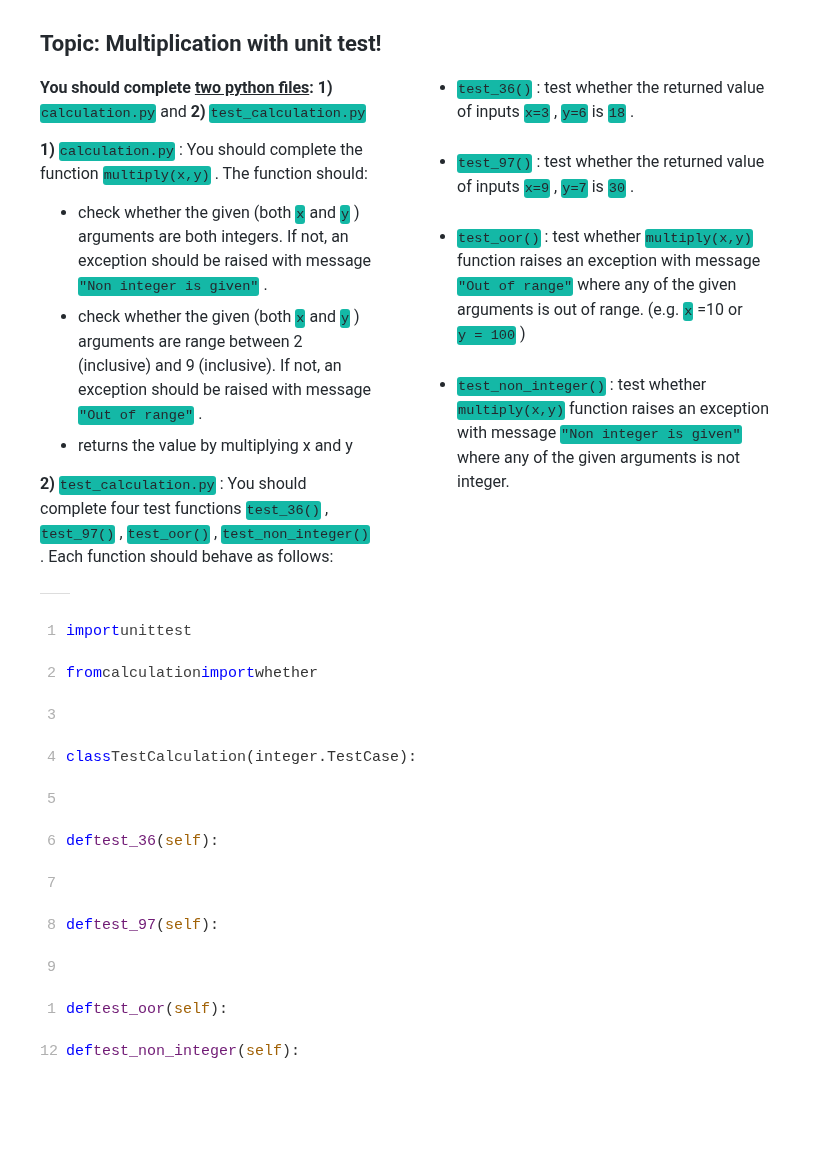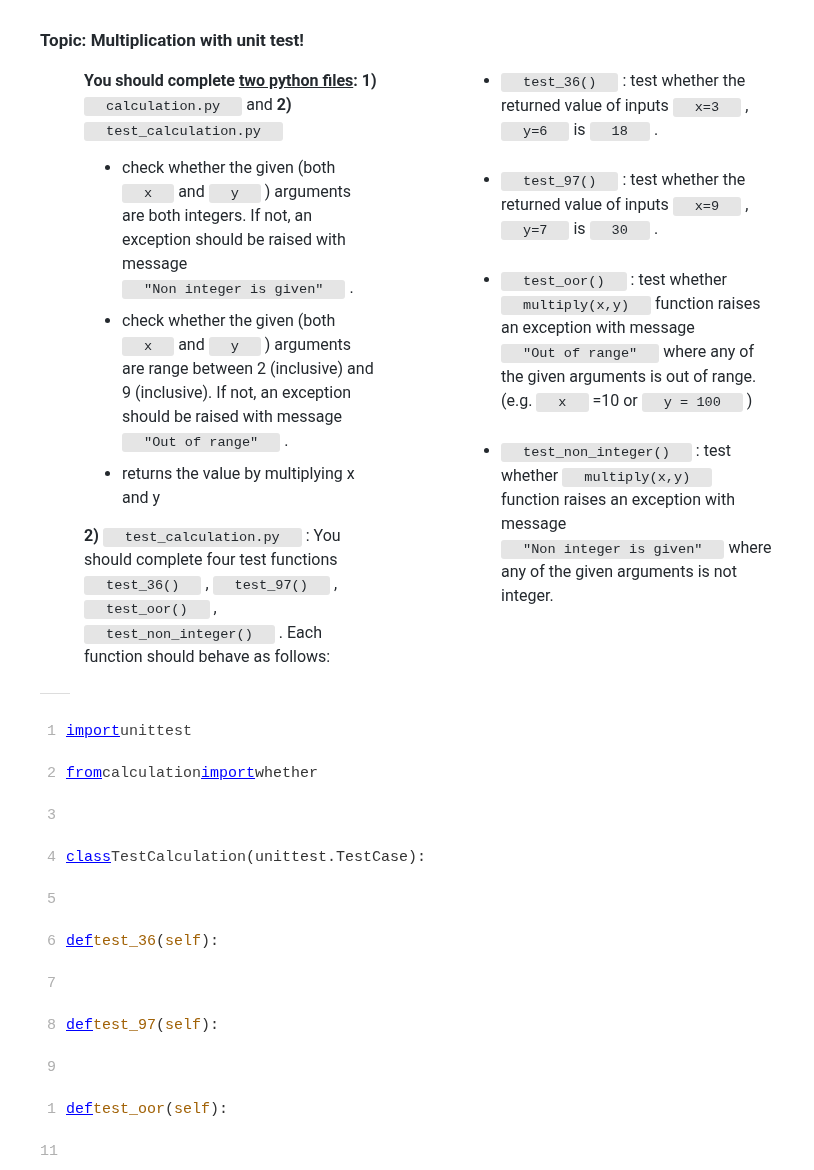--- a/index.html
+++ b/index.html
@@ -5,42 +5,41 @@
   * { margin: 0; padding: 0; box-sizing: border-box; }
   body {
     font-family: -apple-system, BlinkMacSystemFont, "Segoe UI", Roboto, "Helvetica Neue", Arial, sans-serif;
     padding: 30px 40px;
     color: #24292e;
     font-size: 16px;
     line-height: 1.5;
     width: 814px;
   }
   h2 {
-    font-size: 17px;
+    font-size: 22px;
     font-weight: 700;
     margin-bottom: 18px;
     max-width: 360px;
     line-height: 1.25;
   }
   .two-col {
     display: flex;
     gap: 60px;
   }
   .col {
     flex: 1;
     min-width: 0;
-    margin-left: 44px;
   }
   p { margin-bottom: 14px; }
   strong { font-weight: 700; }
   code {
     font-family: "SFMono-Regular", Consolas, "Liberation Mono", Menlo, monospace;
     font-size: 85%;
-    background: #e5e5e5;
-    padding: 2px 22px;
+    background: #14b8a6;
+    padding: 2px 1px;
     border-radius: 3px;
     white-space: nowrap;
   }
   .u { text-decoration: underline; }
   ul {
     padding-left: 38px;
     margin-bottom: 14px;
   }
   li { margin-bottom: 8px; }
   .right ul { padding-left: 20px; }
@@ -62,38 +61,42 @@
   .codeblock .line { display: flex; }
   .codeblock .ln {
     display: inline-block;
     width: 26px;
     text-align: right;
     color: #b0b0b0;
     user-select: none;
     padding-right: 10px;
     flex-shrink: 0;
   }
-  .kw { color: #0000ff; text-decoration: underline; }
+  .kw { color: #0000ff; }
   .cls { color: #404040; }
-  .fn { color: #a16207; }
+  .fn { color: #701a75; }
   .sel { color: #a16207; }
 </style>
 </head>
 <body>
 
 <h2>Topic: Multiplication with unit test!</h2>
 
 <div class="two-col">
   <div class="col left">
     <p>
       <strong><span>You should complete </span><span class="u">two python files</span><span>: 1)</span></strong>
       <code>calculation.py</code><span> and </span><strong>2)</strong>
       <code>test_calculation.py</code>
     </p>
 
+    <p>
+      <strong>1)</strong>
+      <code>calculation.py</code><span> : You should complete the function </span><code>multiply(x,y)</code><span> . The function should:</span>
+    </p>
 
     <ul>
       <li>
         <span>check whether the given (both </span><code>x</code><span> and </span><code>y</code><span> ) arguments are both integers. If not, an exception should be raised with message </span><code>"Non integer is given"</code><span> .</span>
       </li>
       <li>
         <span>check whether the given (both </span><code>x</code><span> and </span><code>y</code><span> ) arguments are range between 2 (inclusive) and 9 (inclusive). If not, an exception should be raised with message </span><code>"Out of range"</code><span> .</span>
       </li>
       <li>returns the value by multiplying x and y</li>
     </ul>
@@ -121,25 +124,24 @@
     </ul>
   </div>
 </div>
 
 <hr class="small">
 
 <div class="codeblock">
 <div class="line"><span class="ln">1</span><span class="kw">import</span> <span class="cls">unittest</span></div>
 <div class="line"><span class="ln">2</span><span class="kw">from</span> <span class="cls">calculation</span> <span class="kw">import</span> <span>whether</span></div>
 <div class="line"><span class="ln">3</span></div>
-<div class="line"><span class="ln">4</span><span class="kw">class</span> <span class="cls">TestCalculation</span>(<span>unittest.TestCase</span>):</div>
+<div class="line"><span class="ln">4</span><span class="kw">class</span> <span class="cls">TestCalculation</span>(<span>integer.TestCase</span>):</div>
 <div class="line"><span class="ln">5</span></div>
 <div class="line"><span class="ln">6</span>    <span class="kw">def</span> <span class="fn">test_36</span>(<span class="sel">self</span>):</div>
 <div class="line"><span class="ln">7</span></div>
 <div class="line"><span class="ln">8</span>    <span class="kw">def</span> <span class="fn">test_97</span>(<span class="sel">self</span>):</div>
 <div class="line"><span class="ln">9</span></div>
 <div class="line"><span class="ln">1</span>    <span class="kw">def</span> <span class="fn">test_oor</span>(<span class="sel">self</span>):</div>
-<div class="line"><span class="ln">11</span></div>
 <div class="line"><span class="ln">12</span>    <span class="kw">def</span> <span class="fn">test_non_integer</span>(<span class="sel">self</span>):</div>
 
 
 
 </div>
 
 </body></html>

